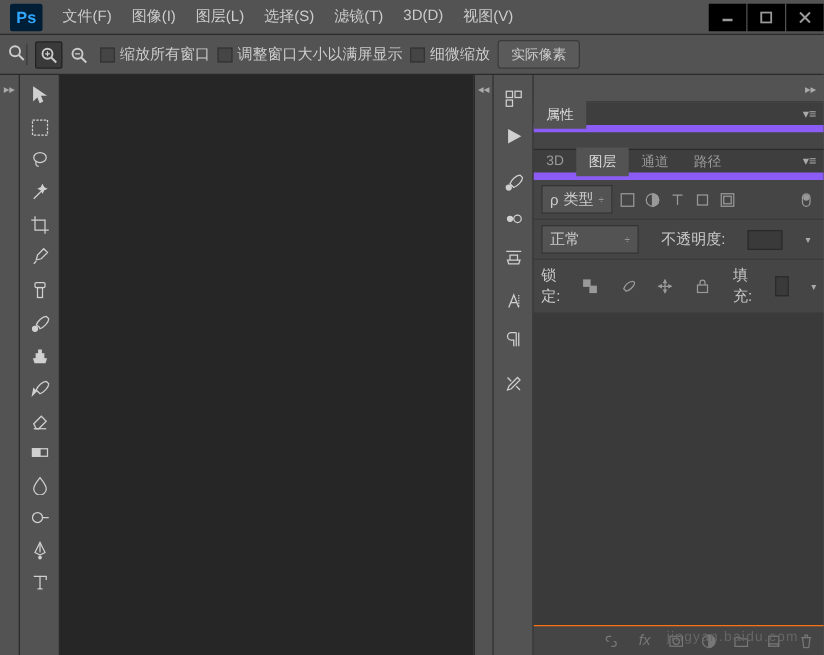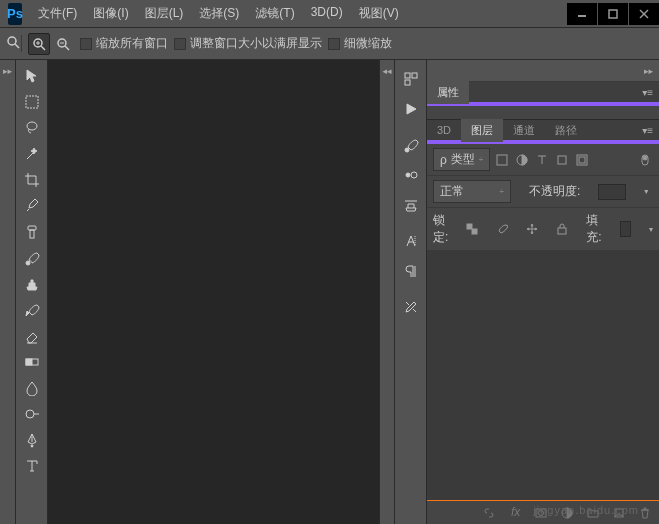--- a/index.html
+++ b/index.html
@@ -1,18 +1,18 @@
 <!DOCTYPE html>
 <html><head>
 <meta charset="utf-8">
 <style>
 *{margin:0;padding:0;box-sizing:border-box;font-family:"Microsoft YaHei",sans-serif;font-size:12px;color:#ccc;user-select:none}
 body{background:#535353;width:659px;height:524px;overflow:hidden}
 .titlebar{height:28px;background:#535353;display:flex;align-items:center;border-bottom:1px solid #2a2a2a}
-.ps-logo{width:14px;height:22px;background:#001e36;color:#31a8ff;display:flex;align-items:center;justify-content:center;font-weight:bold;font-size:13px;margin:16px 8px;border-radius:2px}
+.ps-logo{width:26px;height:22px;background:#001e36;color:#31a8ff;display:flex;align-items:center;justify-content:center;font-weight:bold;font-size:13px;margin:16px 8px;border-radius:2px}
 .menubar{display:flex;gap:0;flex:1}
 .menu-item{padding:20px 8px;cursor:pointer}
 .win-controls{display:flex;margin-left:auto}
 .win-btn{width:30px;height:22px;display:flex;align-items:center;justify-content:center;background:#000;margin-left:1px;cursor:pointer}
 .win-btn svg{fill:#999;stroke:#999}
 .optbar{height:32px;background:#535353;border-bottom:1px solid #2a2a2a;display:flex;align-items:center;padding:0 6px;gap:6px}
 .tool-picker{width:16px;padding-right:4px;border-right:1px solid #3a3a3a}
 .zoom-set{display:flex;gap:2px;align-items:center}
 .zoom-btn{width:22px;height:22px;display:flex;align-items:center;justify-content:center;border-radius:2px;cursor:pointer}
 .zoom-btn.active{background:#3a3a3a;border:1px solid #222}
@@ -26,21 +26,21 @@
 .tool svg{width:16px;height:16px;fill:#d0d0d0;stroke:#d0d0d0}
 .canvas{flex:1;background:#262626}
 .midcol{width:16px;background:#535353;border-left:1px solid #2a2a2a;border-right:1px solid #2a2a2a;display:flex;flex-direction:column;align-items:center;padding-top:4px}
 .iconcol{width:32px;background:#535353;border-right:1px solid #2a2a2a;display:flex;flex-direction:column;padding-top:4px}
 .icn{width:28px;height:28px;display:flex;align-items:center;justify-content:center;cursor:pointer;margin:1px 2px}
 .icn svg{width:16px;height:16px;fill:#d0d0d0;stroke:#d0d0d0}
 .icn-divider{height:6px}
 .panels{width:232px;background:#535353;display:flex;flex-direction:column}
 .panel-head{height:22px;display:flex;align-items:center;padding-left:4px;border-bottom:1px solid #3a3a3a}
 .dbl-arrow-r{font-size:9px;color:#aaa;padding:2px;cursor:pointer;margin-left:auto;margin-right:4px}
-.tab-row{display:flex;align-items:center;height:24px;background:#3e3e3e;border-bottom:4px solid #8b5cf6}
+.tab-row{display:flex;align-items:center;height:24px;background:#3e3e3e;border-bottom:6px solid #8b5cf6}
 .tab{padding:4px 10px;cursor:pointer;color:#999;font-size:11px}
 .tab.active{background:#535353;color:#ddd}
 .tab-menu{margin-left:auto;margin-right:6px;cursor:pointer;color:#aaa;font-size:10px}
 .prop-body{height:14px;background:#454545;border-bottom:1px solid #2a2a2a}
 .layer-opts{background:#454545;padding:4px 6px;display:flex;align-items:center;gap:4px;border-bottom:1px solid #3a3a3a;font-size:11px}
 .dd{background:#535353;border:1px solid #333;padding:2px 6px;display:flex;align-items:center;gap:4px;cursor:pointer}
 .dd-arrow{font-size:8px;color:#aaa}
 .mini-icn{width:16px;height:16px;display:flex;align-items:center;justify-content:center;cursor:pointer}
 .mini-icn svg{width:12px;height:12px;fill:#999;stroke:#999}
 .layer-row{background:#454545;padding:4px 6px;display:flex;align-items:center;gap:18px;border-bottom:1px solid #3a3a3a;font-size:11px;color:#999}
@@ -104,20 +104,21 @@
         <svg width="14" height="14">
           <circle cx="6" cy="6" r="4" fill="none" stroke="#ccc" stroke-width="1.5"></circle>
           <line x1="4" y1="6" x2="8" y2="6" stroke="#ccc"></line>
           <line x1="9" y1="9" x2="13" y2="13" stroke="#ccc" stroke-width="1.5"></line>
         </svg>
       </div>
   </div>
   <label><span class="chk"></span><span>缩放所有窗口</span></label>
   <label><span class="chk"></span><span>调整窗口大小以满屏显示</span></label>
   <label><span class="chk"></span><span>细微缩放</span></label>
+  <div class="opt-btn">实际像素</div>
 </div>
 
 <div class="main">
 
   <div class="toolcol">
     <div class="dbl-arrow">▸▸</div>
   </div>
 
   <div class="toolbox">
     <div class="tool">

